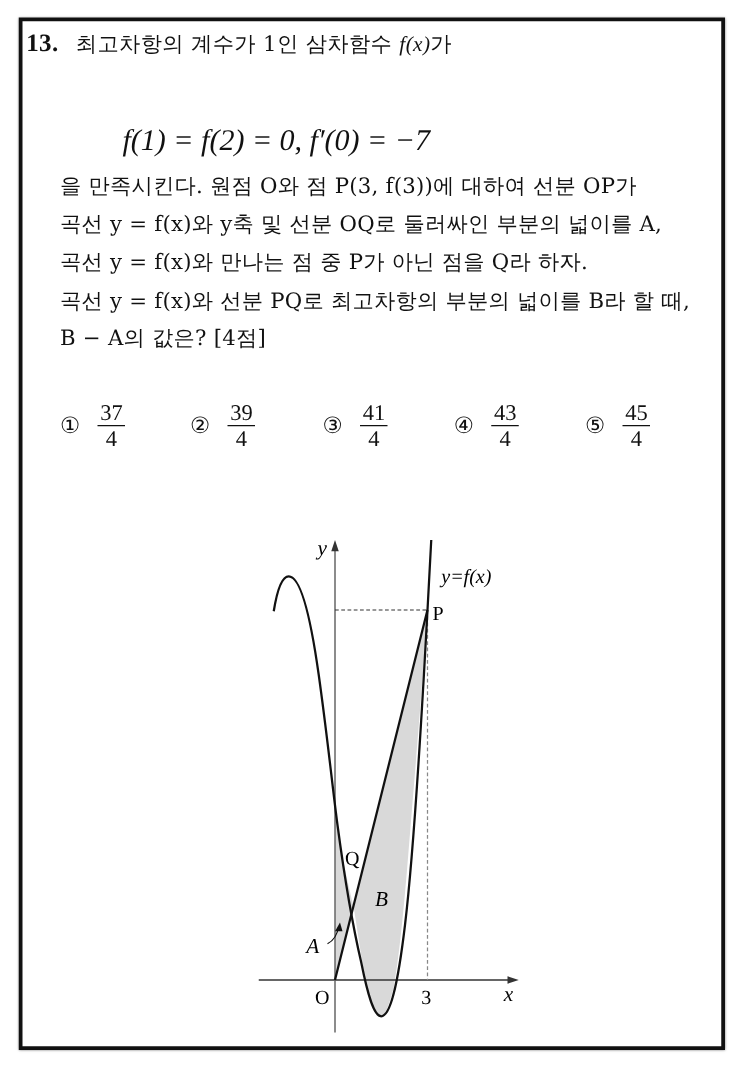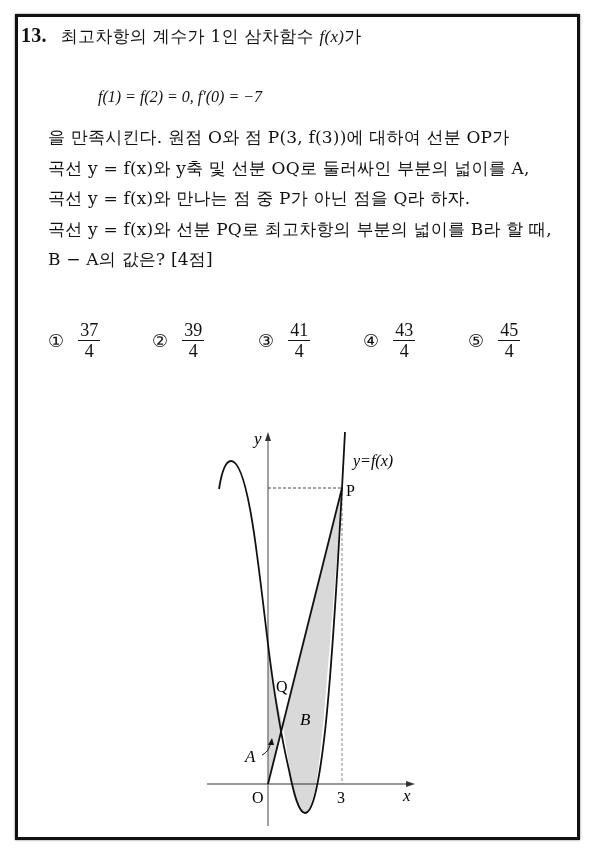--- a/index.html
+++ b/index.html
@@ -4,22 +4,22 @@
 <style>
   html, body { margin: 0; padding: 0; background: #ffffff; }
   body { width: 601px; height: 859px; position: relative; overflow: hidden;
          font-family: "DejaVu Serif", "Liberation Serif", serif; color: #111; }
   .frame { position: absolute; left: 15px; top: 14px; width: 565px; height: 826px;
            border: 3px solid #111; box-sizing: border-box; background: #fff;
            box-shadow: 0 0 2px #777; }
   .qline { position: absolute; left: 21px; top: 24px; font-size: 17px; white-space: nowrap; letter-spacing: 0.3px; }
   .qnum { font-family: "Liberation Serif", serif; font-weight: bold; font-size: 20px; margin-right: 8px; }
   .math { font-family: "Liberation Serif", serif; font-style: italic; }
-  .cond { position: absolute; left: 98px; top: 88px; font-family: "Liberation Serif", serif; font-size: 16px; white-space: nowrap; }
-  .para { position: absolute; left: 48px; top: 122px; width: 522px; font-size: 17px; line-height: 30.5px; letter-spacing: 0.2px; }
+  .cond { position: absolute; left: 98px; top: 100px; font-family: "Liberation Serif", serif; font-size: 24px; white-space: nowrap; }
+  .para { position: absolute; left: 48px; top: 134px; width: 522px; font-size: 17px; line-height: 30.5px; letter-spacing: 0.2px; }
   .para .row { white-space: nowrap; display: block; }
   .choices { position: absolute; left: 48px; top: 320px; width: 520px; height: 50px; }
   .choice { position: absolute; top: 0; display: flex; align-items: center; }
   .circ { font-size: 18px; margin-right: 14px; font-family: "DejaVu Sans", sans-serif; }
   .frac { display: inline-flex; flex-direction: column; align-items: center; font-family: "Liberation Serif", serif; font-size: 18px; line-height: 20px; }
   .frac .num { padding: 0 2px; border-bottom: 1px solid #111; text-align: right; }
   .figure { position: absolute; left: 0; top: 0; }
 </style>
 </head>
 <body>

